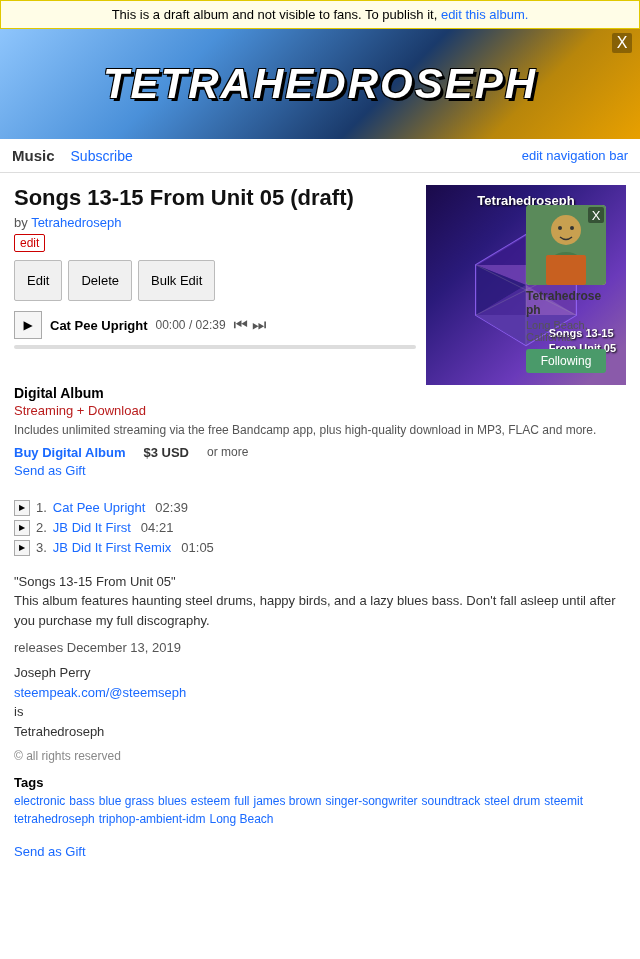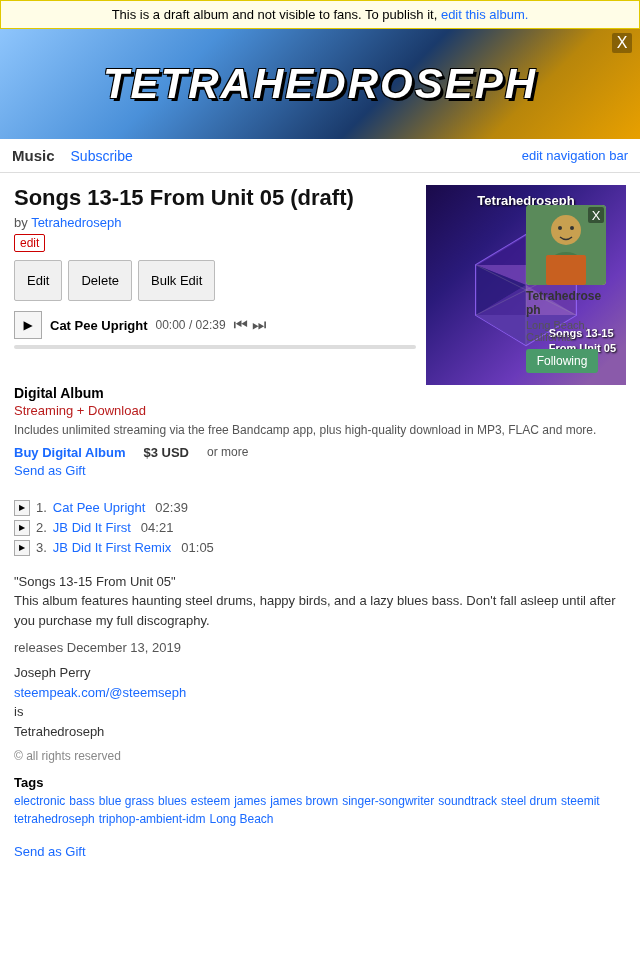--- a/index.html
+++ b/index.html
@@ -279,21 +279,21 @@
     .artist-name { font-size: 12px; font-weight: bold; color: #333; margin-bottom: 2px; }
     .artist-location { font-size: 11px; color: #555; margin-bottom: 6px; }
     .follow-btn {
       background: #4a9a6a;
       color: #fff;
       border: none;
       padding: 5px 8px;
       font-size: 12px;
       cursor: pointer;
       border-radius: 3px;
-      width: 72px;
+      width: 80px;
     }
 
     .page-wrapper {
       position: relative;
     }
   </style>
 </head>
 <body>
 
 <div class="page-wrapper">
@@ -424,21 +424,21 @@
     <div class="copyright">© all rights reserved</div>
 
     <div class="tags-section">
       <div class="tags-title">Tags</div>
       <div class="tags-list">
         <a href="#" class="tag-link">electronic</a>
         <a href="#" class="tag-link">bass</a>
         <a href="#" class="tag-link">blue grass</a>
         <a href="#" class="tag-link">blues</a>
         <a href="#" class="tag-link">esteem</a>
-        <a href="#" class="tag-link">james</a>
+        <a href="#" class="tag-link">full</a>
         <a href="#" class="tag-link">james brown</a>
         <a href="#" class="tag-link">singer-songwriter</a>
         <a href="#" class="tag-link">soundtrack</a>
         <a href="#" class="tag-link">steel drum</a>
         <a href="#" class="tag-link">steemit</a>
         <a href="#" class="tag-link">tetrahedroseph</a>
         <a href="#" class="tag-link">triphop-ambient-idm</a>
         <a href="#" class="tag-link">Long Beach</a>
       </div>
     </div>

